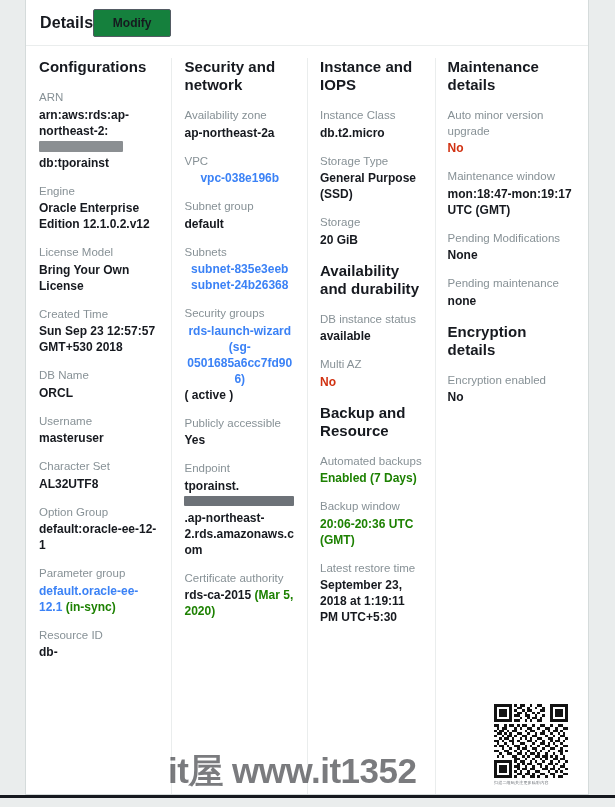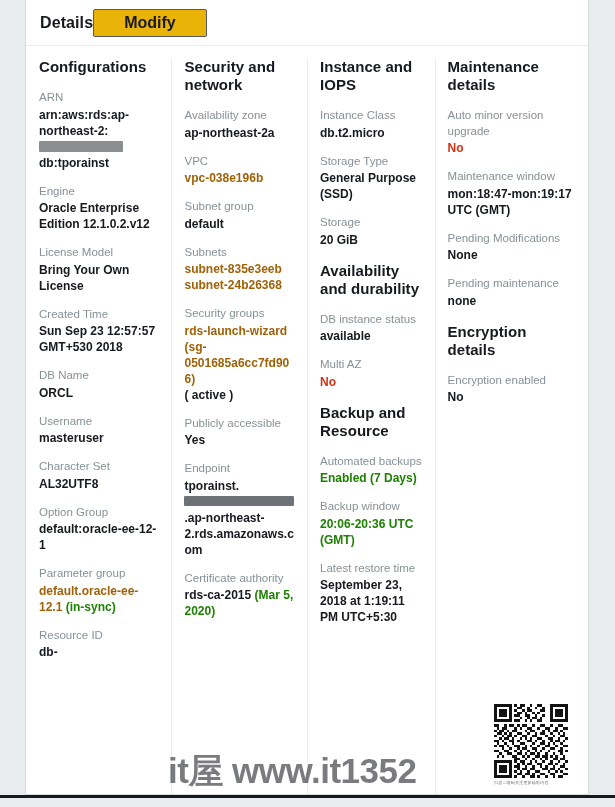--- a/index.html
+++ b/index.html
@@ -43,26 +43,26 @@
   }
   .card-title {
     font-size: 16px;
     font-weight: bold;
     color: #16191f;
     letter-spacing: 0.1px;
   }
   .modify-btn {
     min-width: 78px;
     height: 28px;
-    padding: 0 30px;
-    background: #eab308;
+    padding: 0 14px;
+    background: #15803d;
     border: 1px solid #545b64;
     border-radius: 2px;
     font-family: "Liberation Sans", sans-serif;
-    font-size: 16px;
+    font-size: 12px;
     font-weight: bold;
     color: #16191f;
     cursor: pointer;
     line-height: 26px;
     text-align: center;
   }
 
   
   .columns {
     display: flex;
@@ -107,22 +107,23 @@
     margin-bottom: 1px;
   }
   .value {
     font-size: 12px;
     font-weight: bold;
     color: #16191f;
     line-height: 16px;
     word-break: break-word;
   }
   .value.link {
-    color: #a16207;
+    color: #3b82f6;
     font-weight: bold;
+    text-align: center;
   }
   .v-red   { color: #d13212; font-weight: bold; }
   .v-green { color: #1d8102; font-weight: bold; }
   .sub-green { color: #1d8102; font-weight: bold; }
 
   
   .redact {
     display: inline-block;
     background: #8b8f92;
     color: transparent;

